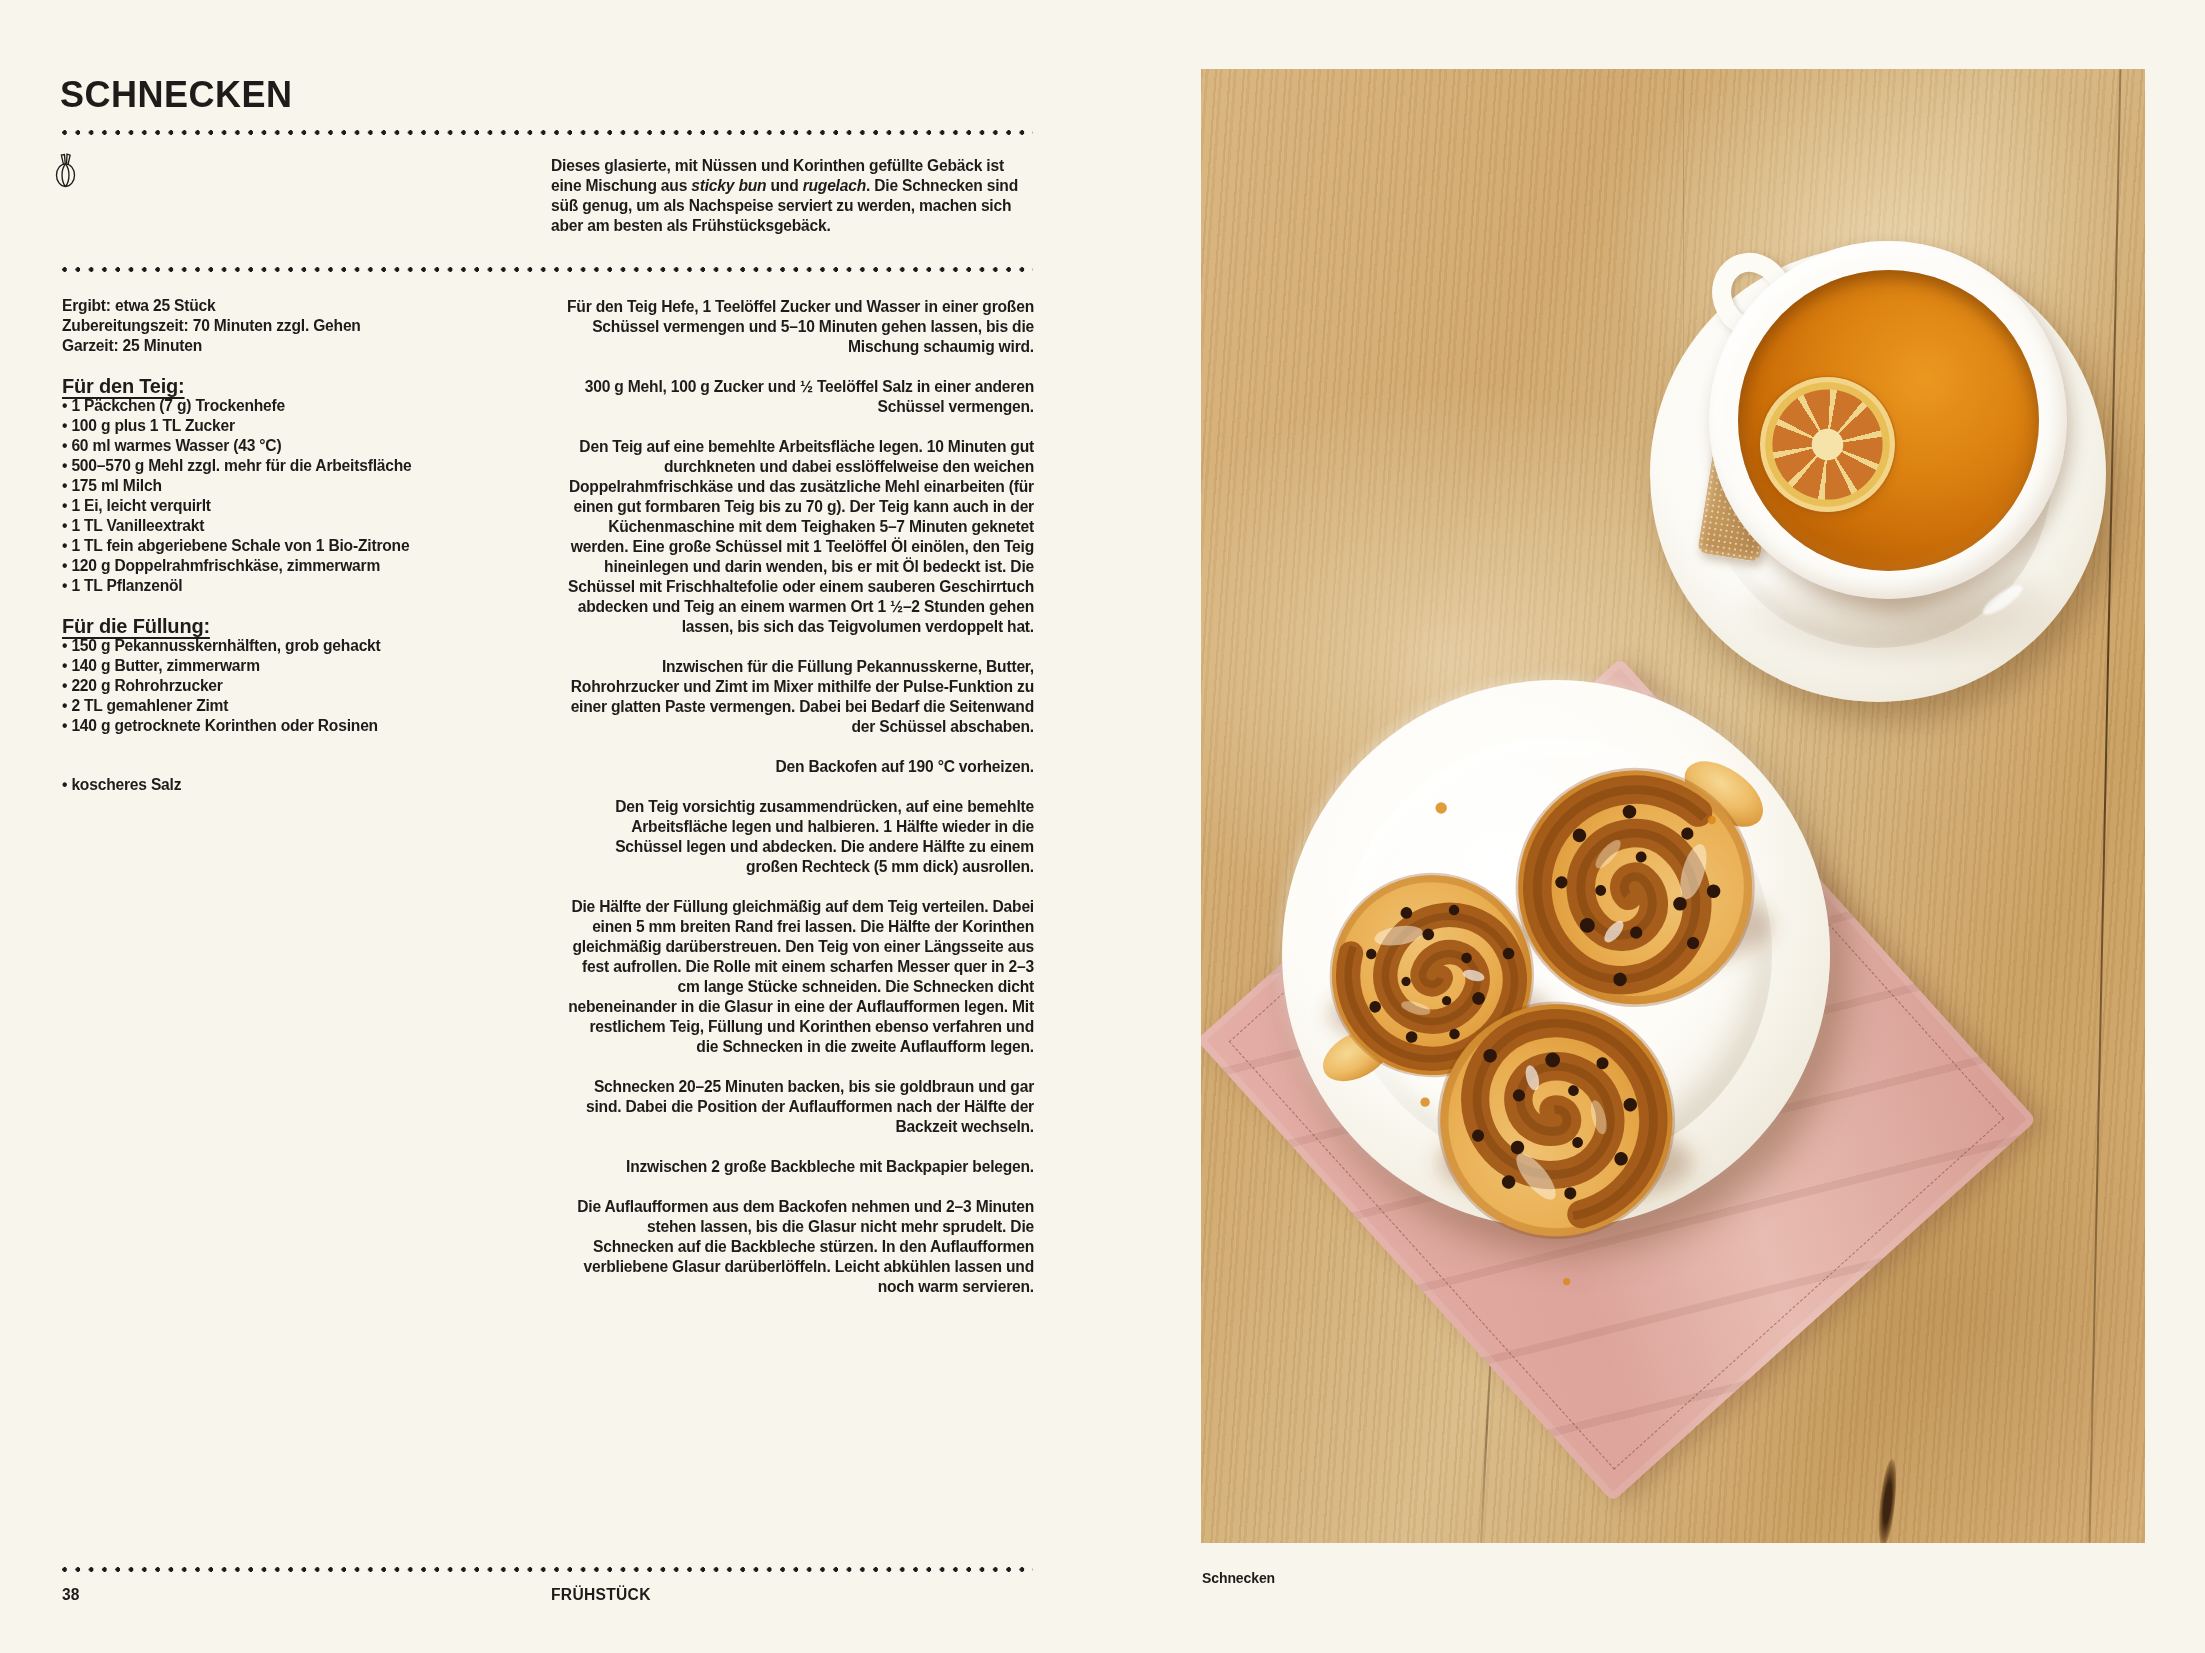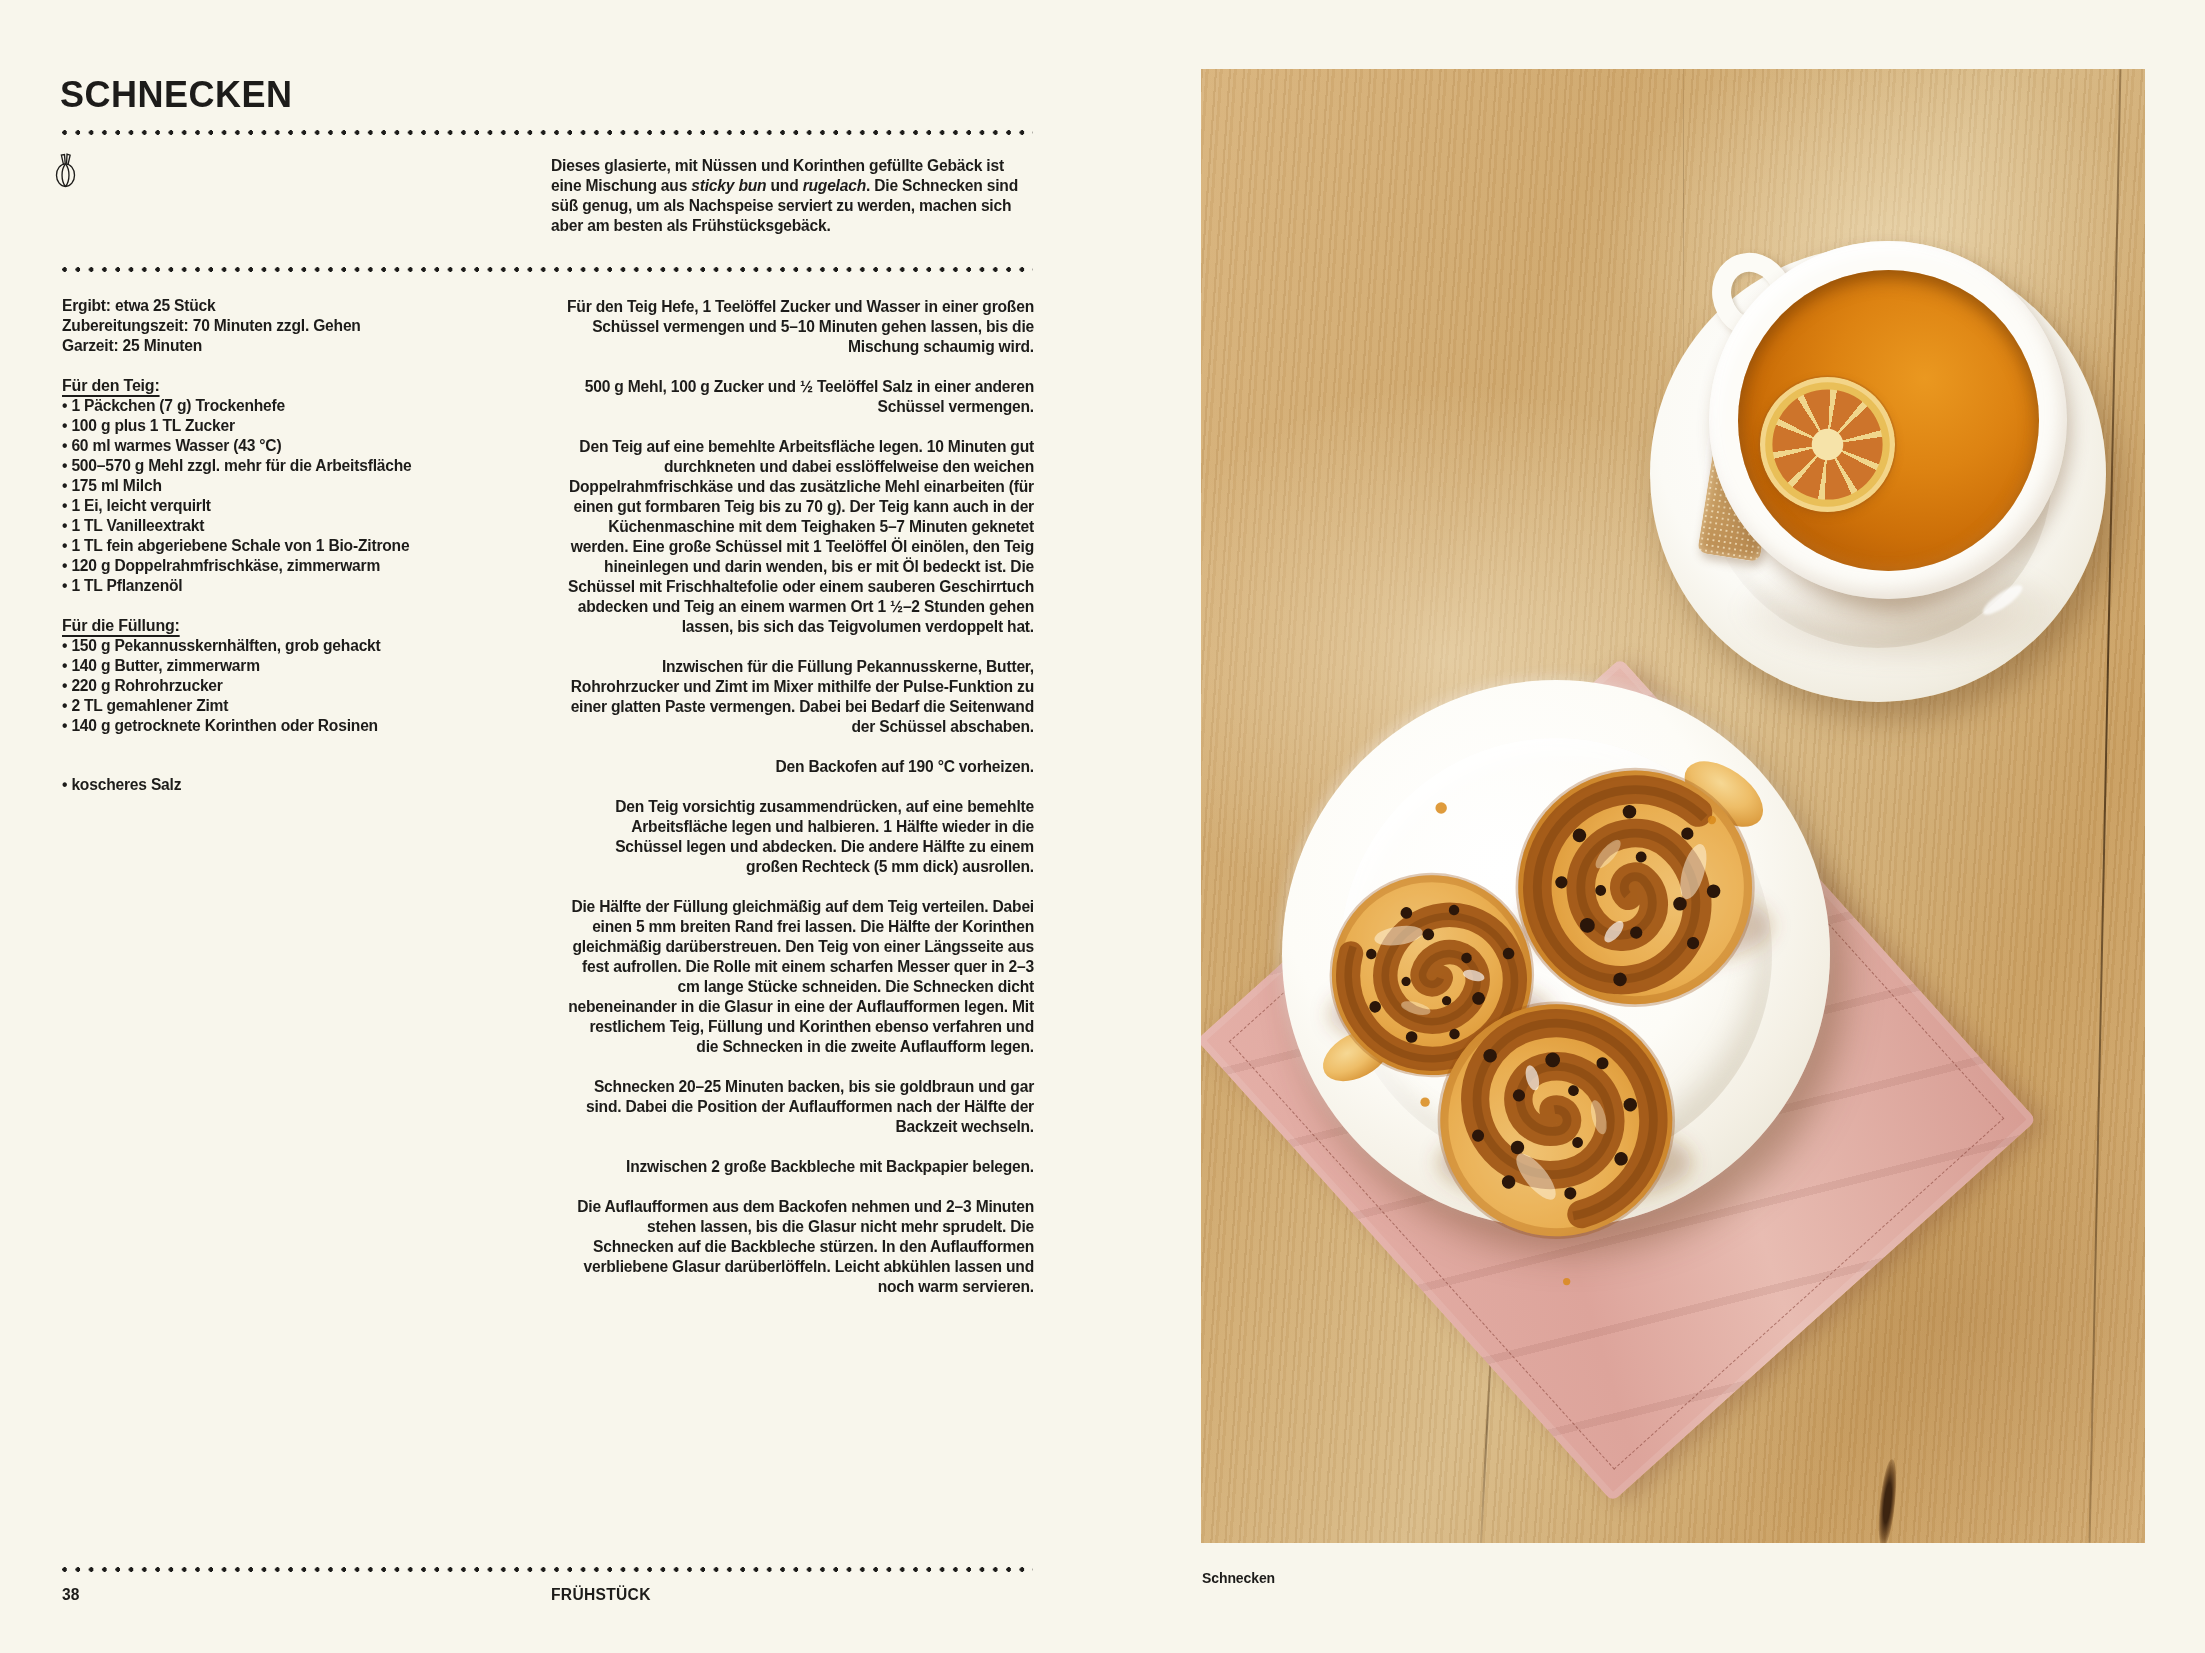--- a/index.html
+++ b/index.html
@@ -26,21 +26,21 @@
     font-size:15.6px;line-height:20px;font-weight:700;letter-spacing:-0.2px;
   }
   .intro .it{font-style:italic;}
   .leftcol{
     left:62px;top:296px;width:477px;
     font-size:15.6px;line-height:20px;font-weight:700;letter-spacing:-0.2px;
   }
   .meta-line{white-space:nowrap;}
   .ing-group{margin-top:20px;}
   .ing-heading{
-    font-size:16px;margin:0 0 0 0;font-weight:700;
+    font-size:20px;margin:0 0 0 0;font-weight:700;
     text-decoration:underline;text-decoration-thickness:1.6px;text-underline-offset:3.6px;
   }
   .ing-heading:empty{display:none;}
   .ing-group:last-child{margin-top:39px;}
   .steps{
     left:551px;top:297px;width:483px;
     font-size:15.6px;line-height:20px;font-weight:700;letter-spacing:-0.2px;
   }
   .step{margin:0 0 20px 16px;text-align:right;}
   .photo-caption{
@@ -206,21 +206,21 @@
 
         <div class="ing-item">• koscheres Salz</div>
         </div>
       </section>
     </div>
 </div>
 
 <div class="abs steps">
 
 <p class="step">Für den Teig Hefe, 1 Teelöffel Zucker und Wasser in einer großen Schüssel vermengen und 5–10 Minuten gehen lassen, bis die Mischung schaumig wird.</p>
-    <p class="step">500 g Mehl, 100 g Zucker und ½ Teelöffel Salz in einer anderen Schüssel vermengen.</p>
+    <p class="step">300 g Mehl, 100 g Zucker und ½ Teelöffel Salz in einer anderen Schüssel vermengen.</p>
     <p class="step">Den Teig auf eine bemehlte Arbeitsfläche legen. 10 Minuten gut durchkneten und dabei esslöffelweise den weichen Doppelrahmfrischkäse und das zusätzliche Mehl einarbeiten (für einen gut formbaren Teig bis zu 70 g). Der Teig kann auch in der Küchenmaschine mit dem Teighaken 5–7 Minuten geknetet werden. Eine große Schüssel mit 1 Teelöffel Öl einölen, den Teig hineinlegen und darin wenden, bis er mit Öl bedeckt ist. Die Schüssel mit Frischhaltefolie oder einem sauberen Geschirrtuch abdecken und Teig an einem warmen Ort 1 ½–2 Stunden gehen lassen, bis sich das Teigvolumen verdoppelt hat.</p>
     <p class="step">Inzwischen für die Füllung Pekannusskerne, Butter, Rohrohrzucker und Zimt im Mixer mithilfe der Pulse-Funktion zu einer glatten Paste vermengen. Dabei bei Bedarf die Seitenwand der Schüssel abschaben.</p>
     <p class="step">Den Backofen auf 190 °C vorheizen.</p>
     <p class="step">Den Teig vorsichtig zusammendrücken, auf eine bemehlte Arbeitsfläche legen und halbieren. 1 Hälfte wieder in die Schüssel legen und abdecken. Die andere Hälfte zu einem großen Rechteck (5 mm dick) ausrollen.</p>
     <p class="step">Die Hälfte der Füllung gleichmäßig auf dem Teig verteilen. Dabei einen 5 mm breiten Rand frei lassen. Die Hälfte der Korinthen gleichmäßig darüberstreuen. Den Teig von einer Längsseite aus fest aufrollen. Die Rolle mit einem scharfen Messer quer in 2–3 cm lange Stücke schneiden. Die Schnecken dicht nebeneinander in die Glasur in eine der Auflaufformen legen. Mit restlichem Teig, Füllung und Korinthen ebenso verfahren und die Schnecken in die zweite Auflaufform legen.</p>
     <p class="step">Schnecken 20–25 Minuten backen, bis sie goldbraun und gar sind. Dabei die Position der Auflaufformen nach der Hälfte der Backzeit wechseln.</p>
     <p class="step">Inzwischen 2 große Backbleche mit Backpapier belegen.</p>
     <p class="step">Die Auflaufformen aus dem Backofen nehmen und 2–3 Minuten stehen lassen, bis die Glasur nicht mehr sprudelt. Die Schnecken auf die Backbleche stürzen. In den Auflaufformen verbliebene Glasur darüberlöffeln. Leicht abkühlen lassen und noch warm servieren.</p>
   </div>
 

